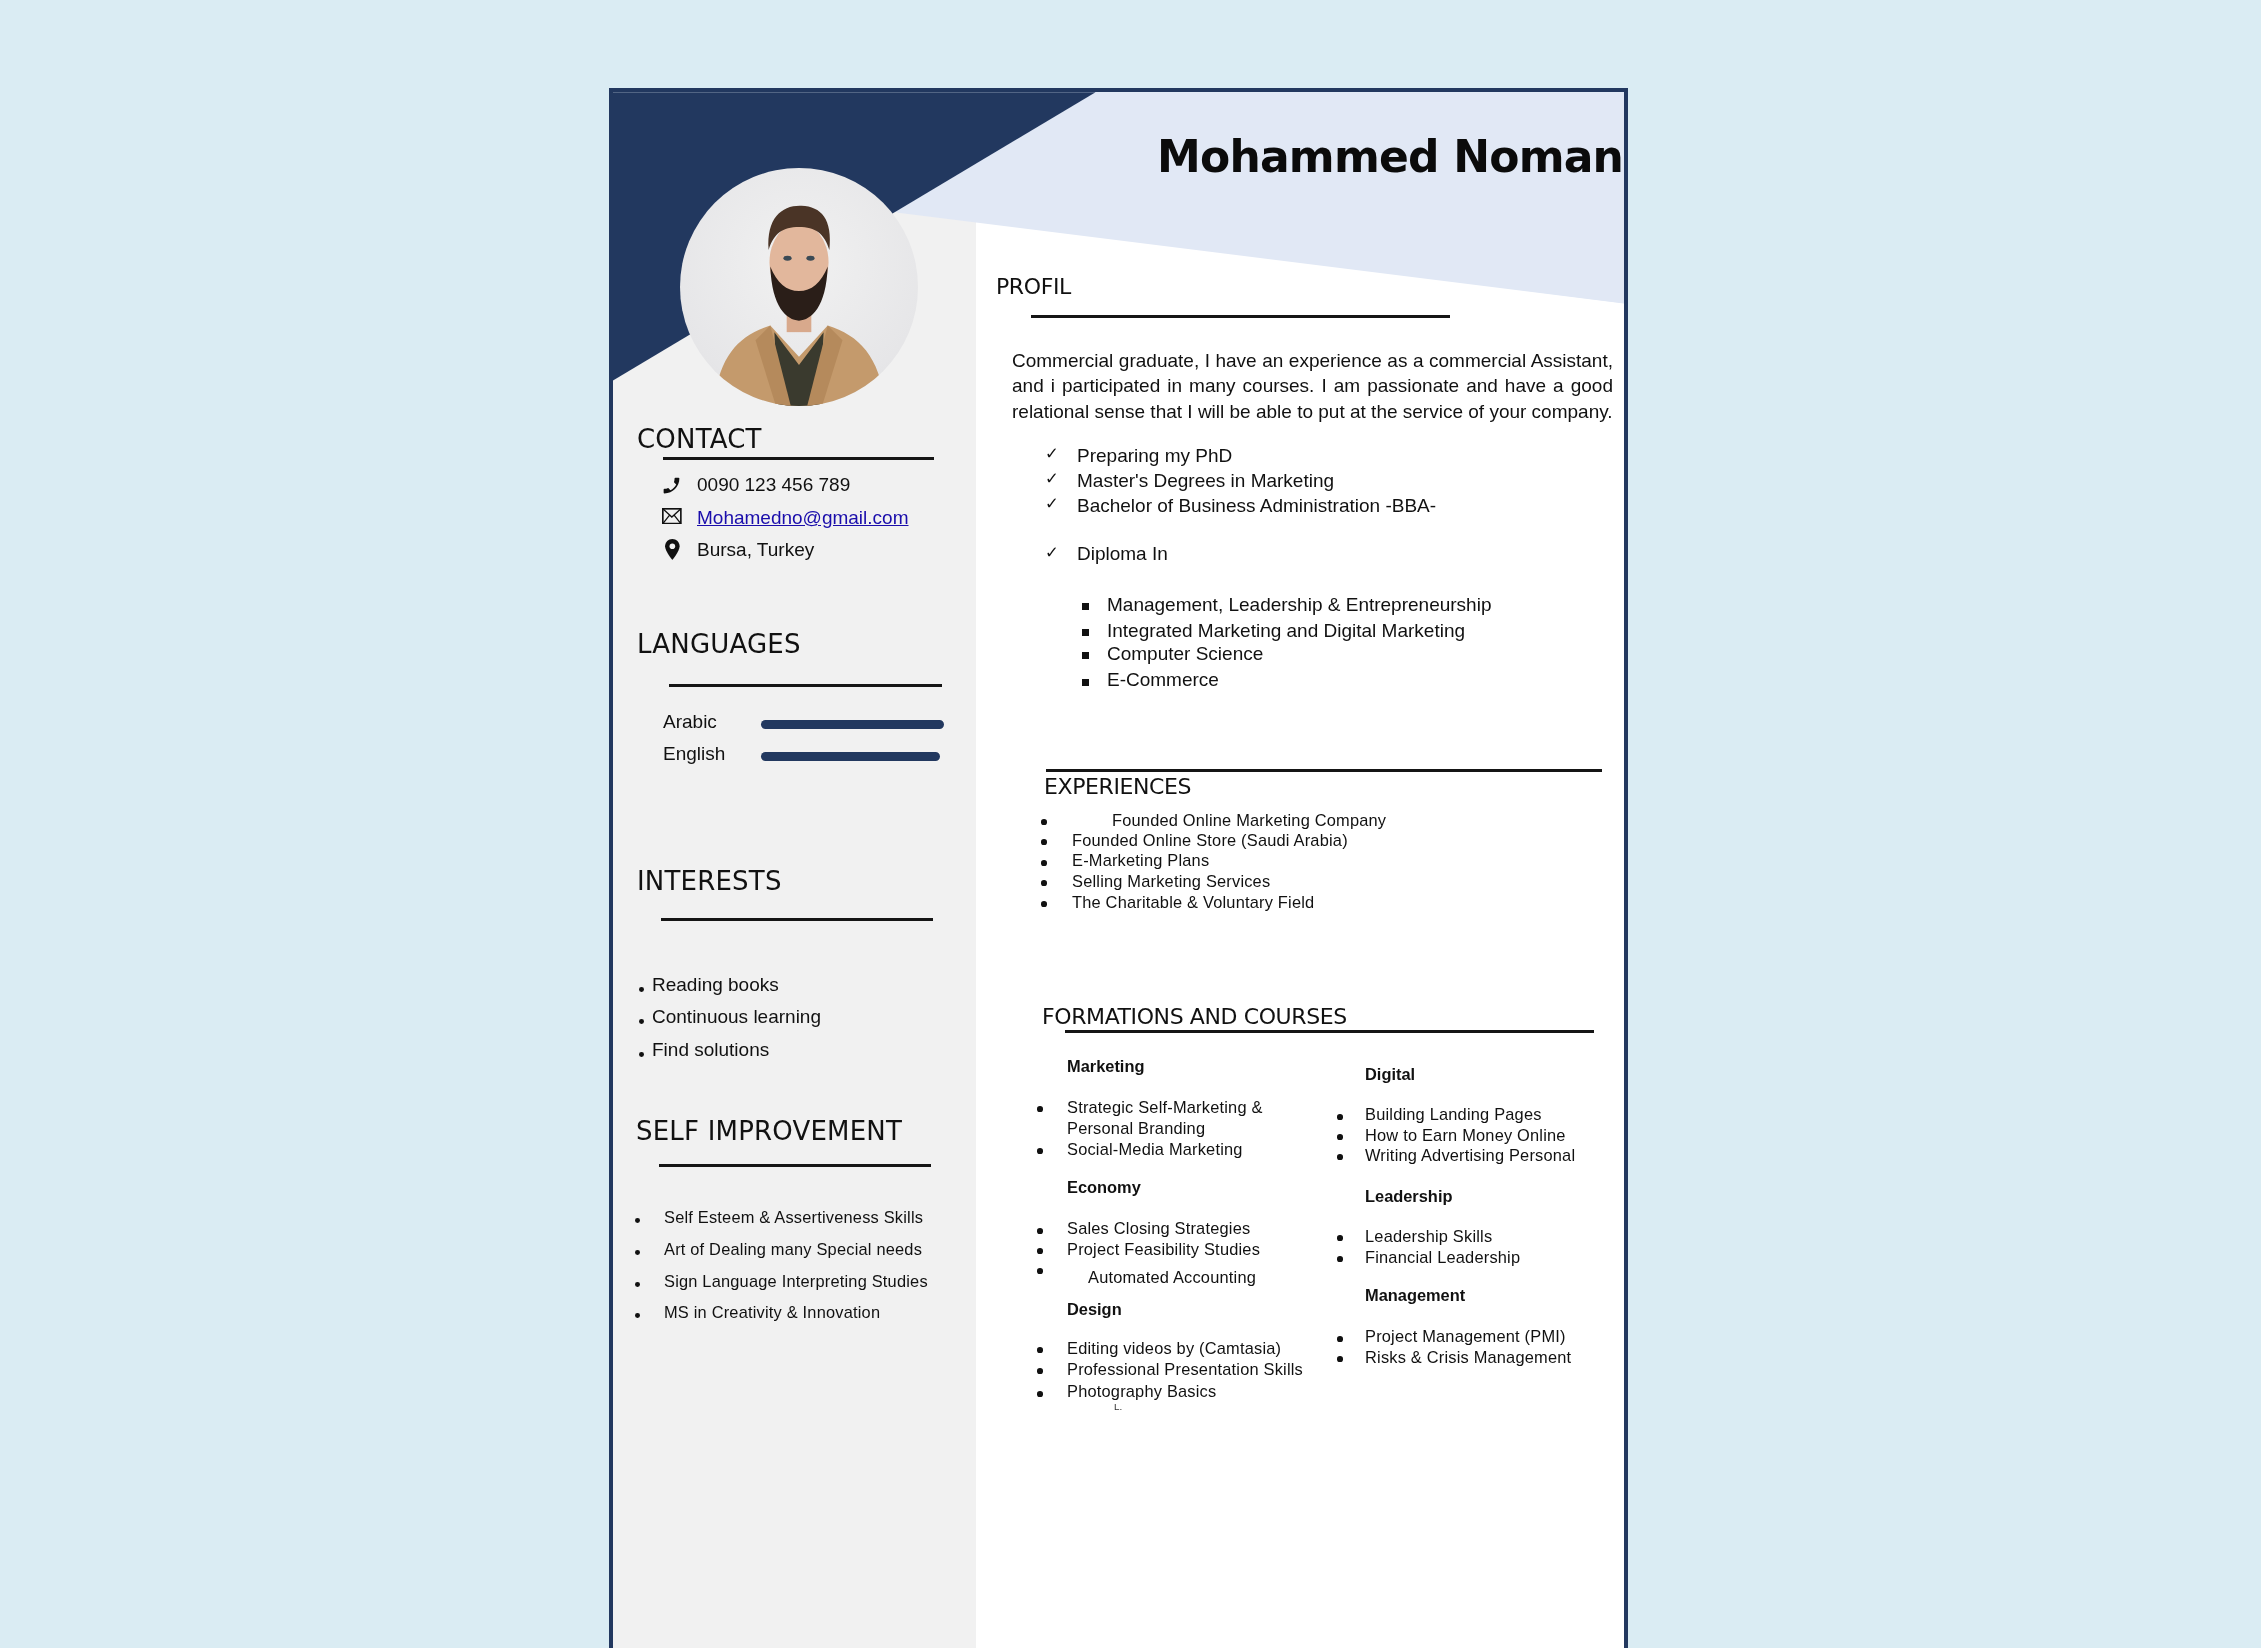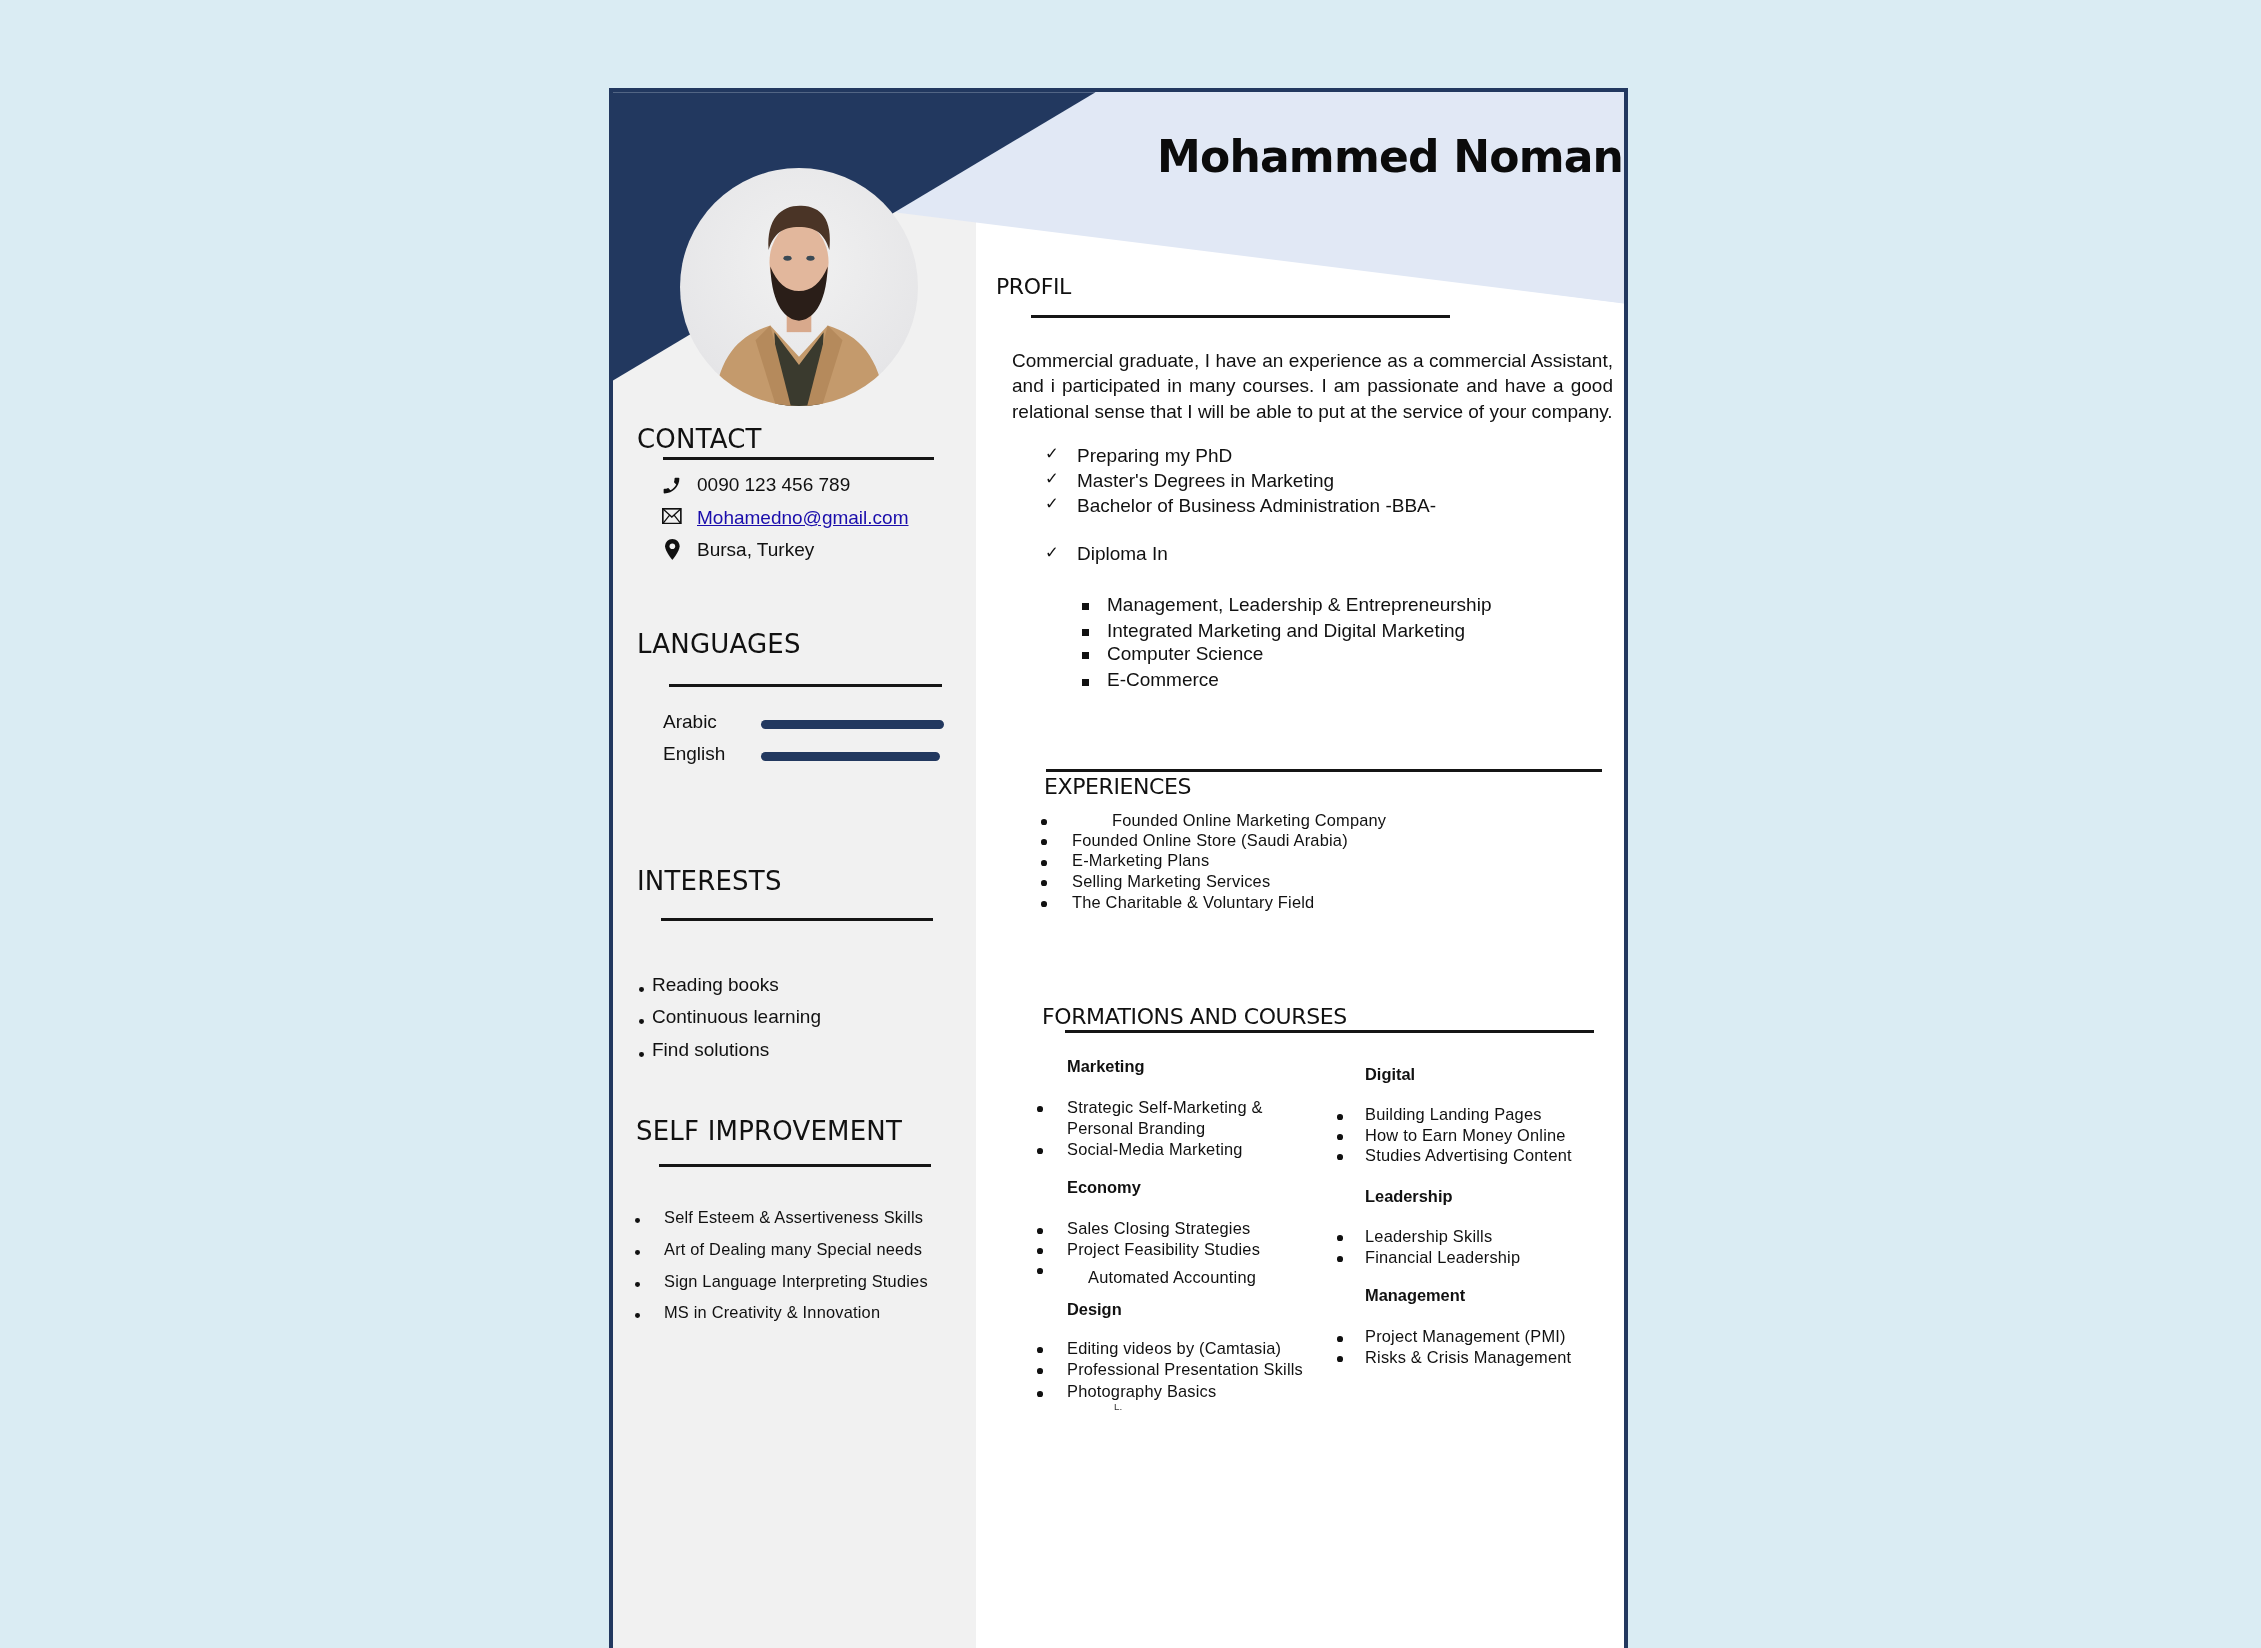--- a/index.html
+++ b/index.html
@@ -234,21 +234,21 @@
     <div class="dot" style="left:424px; top:1299px; width:5.7px; height:5.7px;"></div>
     <div class="txt-sm" style="left:454px; top:1290px;">Photography Basics</div>
     <div class="abs" style="left:501px; top:1309px; font-size:9.8px; color:#333;">L.</div>
 
     <div class="sub-h" style="left:752px; top:973px;">Digital</div>
     <div class="dot" style="left:724px; top:1022px; width:5.7px; height:5.7px;"></div>
     <div class="txt-sm" style="left:752px; top:1013px;">Building Landing Pages</div>
     <div class="dot" style="left:724px; top:1042px; width:5.7px; height:5.7px;"></div>
     <div class="txt-sm" style="left:752px; top:1034px;">How to Earn Money Online</div>
     <div class="dot" style="left:724px; top:1062px; width:5.7px; height:5.7px;"></div>
-    <div class="txt-sm" style="left:752px; top:1054px;">Studies Advertising Content</div>
+    <div class="txt-sm" style="left:752px; top:1054px;">Writing Advertising Personal</div>
 
     <div class="sub-h" style="left:752px; top:1095px;">Leadership</div>
     <div class="dot" style="left:724px; top:1143px; width:5.7px; height:5.7px;"></div>
     <div class="txt-sm" style="left:752px; top:1135px;">Leadership Skills</div>
     <div class="dot" style="left:724px; top:1164px; width:5.7px; height:5.7px;"></div>
     <div class="txt-sm" style="left:752px; top:1156px;">Financial Leadership</div>
 
     <div class="sub-h" style="left:752px; top:1194px;">Management</div>
     <div class="dot" style="left:724px; top:1244px; width:5.7px; height:5.7px;"></div>
     <div class="txt-sm" style="left:752px; top:1235px;">Project Management (PMI)</div>

